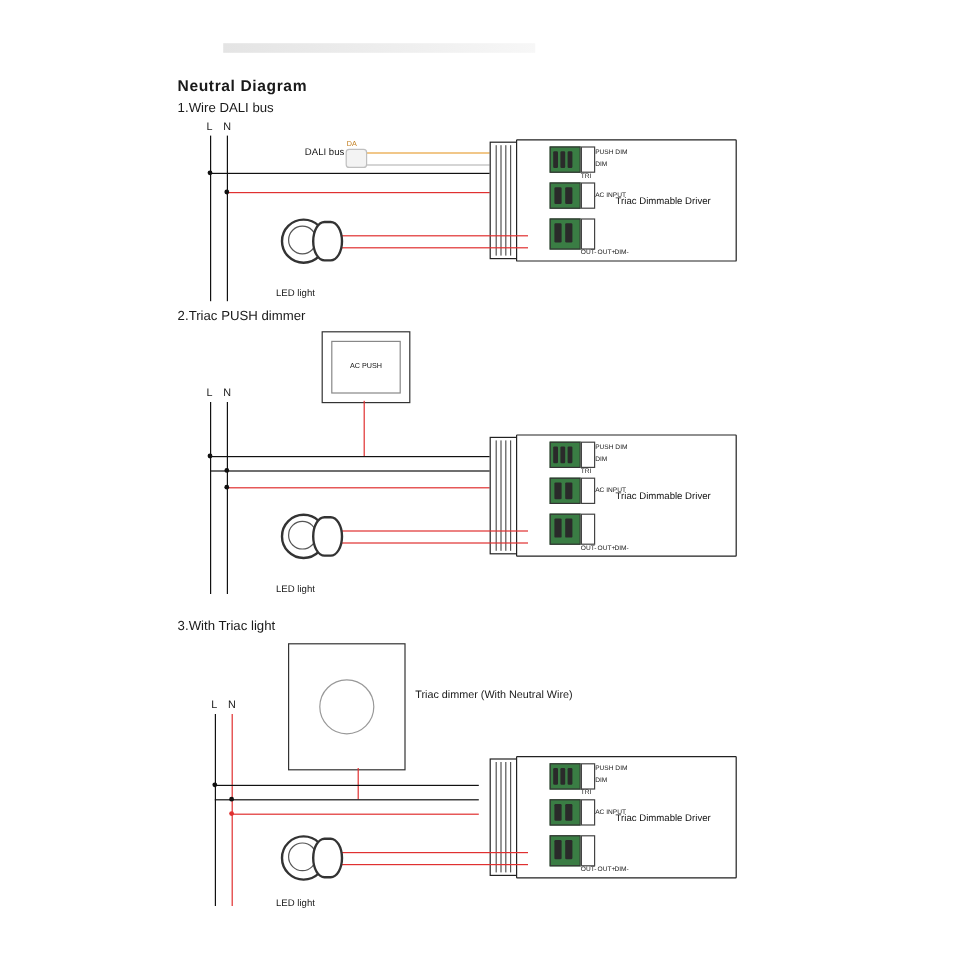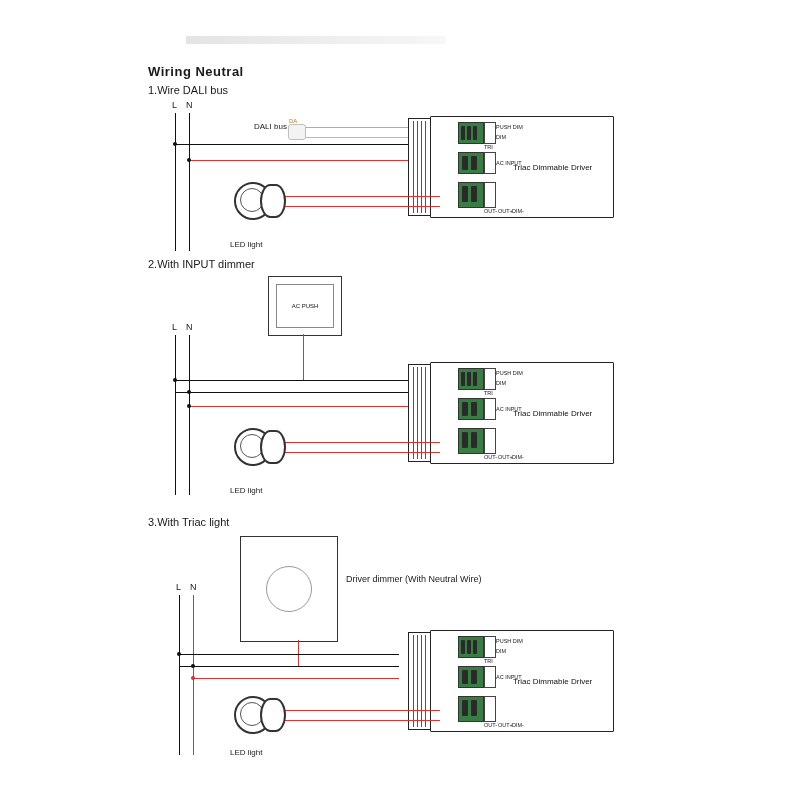--- a/index.html
+++ b/index.html
@@ -45,21 +45,21 @@
   .topfade{position:absolute;left:186px;top:36px;width:260px;height:8px;
     background:linear-gradient(to right,#e4e4e4,#efefef 60%,#f7f7f7);}
 </style>
 </head>
 <body>
 
 <div class="page">
 
   <div class="topfade"></div>
 
-  <div class="abs ttl" style="left:148px;top:64px;">Wiring Neutral</div>
+  <div class="abs ttl" style="left:148px;top:64px;">Neutral Diagram</div>
 
   <div class="abs sec" style="left:148px;top:84px;"><span>1.</span><span>Wire DALI bus</span></div>
 
   <div class="abs lbl" style="left:172px;top:100px;">L</div>
   <div class="abs lbl" style="left:186px;top:100px;">N</div>
   <div class="vline" style="left:175px;top:113px;height:138px;"></div>
   <div class="vline" style="left:189px;top:113px;height:138px;"></div>
 
   <div class="hline" style="left:175px;top:144px;width:245px;"></div>
   <div class="rline" style="left:189px;top:160px;width:231px;"></div>
@@ -109,21 +109,21 @@
   <div class="abs tiny" style="left:512px;top:208px;">DIM-</div>
 
   <div class="rline" style="left:280px;top:196px;width:160px;"></div>
   <div class="rline" style="left:280px;top:206px;width:160px;"></div>
 
   <div class="lamp-outer" style="left:234px;top:182px;width:34px;height:34px;"></div>
   <div class="lamp-mid" style="left:240px;top:188px;width:22px;height:22px;"></div>
   <div class="lamp-side" style="left:260px;top:184px;width:22px;height:30px;"></div>
   <div class="abs lbl8" style="left:230px;top:240px;">LED light</div>
 
-  <div class="abs sec" style="left:148px;top:258px;"><span>2.</span><span>With INPUT dimmer</span></div>
+  <div class="abs sec" style="left:148px;top:258px;"><span>2.</span><span>Triac PUSH dimmer</span></div>
 
   <div class="pushsw" style="left:268px;top:276px;width:72px;height:58px;">
     <div class="inner"></div>
     <div class="cap">AC PUSH</div>
   </div>
   <div class="rvline" style="left:303px;top:334px;height:46px;"></div>
 
   <div class="abs lbl" style="left:172px;top:322px;">L</div>
   <div class="abs lbl" style="left:186px;top:322px;">N</div>
   <div class="vline" style="left:175px;top:335px;height:160px;"></div>
@@ -175,21 +175,21 @@
   <div class="lamp-outer" style="left:234px;top:428px;width:34px;height:34px;"></div>
   <div class="lamp-mid" style="left:240px;top:434px;width:22px;height:22px;"></div>
   <div class="lamp-side" style="left:260px;top:430px;width:22px;height:30px;"></div>
   <div class="abs lbl8" style="left:230px;top:486px;">LED light</div>
 
   <div class="abs sec" style="left:148px;top:516px;"><span>3.</span><span>With Triac light</span></div>
 
   <div class="triacsw" style="left:240px;top:536px;width:96px;height:104px;">
     <div class="knob"></div>
   </div>
-  <div class="abs lbl" style="left:346px;top:574px;">Driver dimmer (With Neutral Wire)</div>
+  <div class="abs lbl" style="left:346px;top:574px;">Triac dimmer (With Neutral Wire)</div>
   <div class="rvline" style="left:298px;top:640px;height:26px;"></div>
 
   <div class="abs lbl" style="left:176px;top:582px;">L</div>
   <div class="abs lbl" style="left:190px;top:582px;">N</div>
   <div class="vline" style="left:179px;top:595px;height:160px;"></div>
   <div class="rvline" style="left:193px;top:595px;height:160px;"></div>
 
   <div class="hline" style="left:179px;top:654px;width:220px;"></div>
   <div class="hline" style="left:179px;top:666px;width:220px;"></div>
   <div class="rline" style="left:193px;top:678px;width:206px;"></div>

